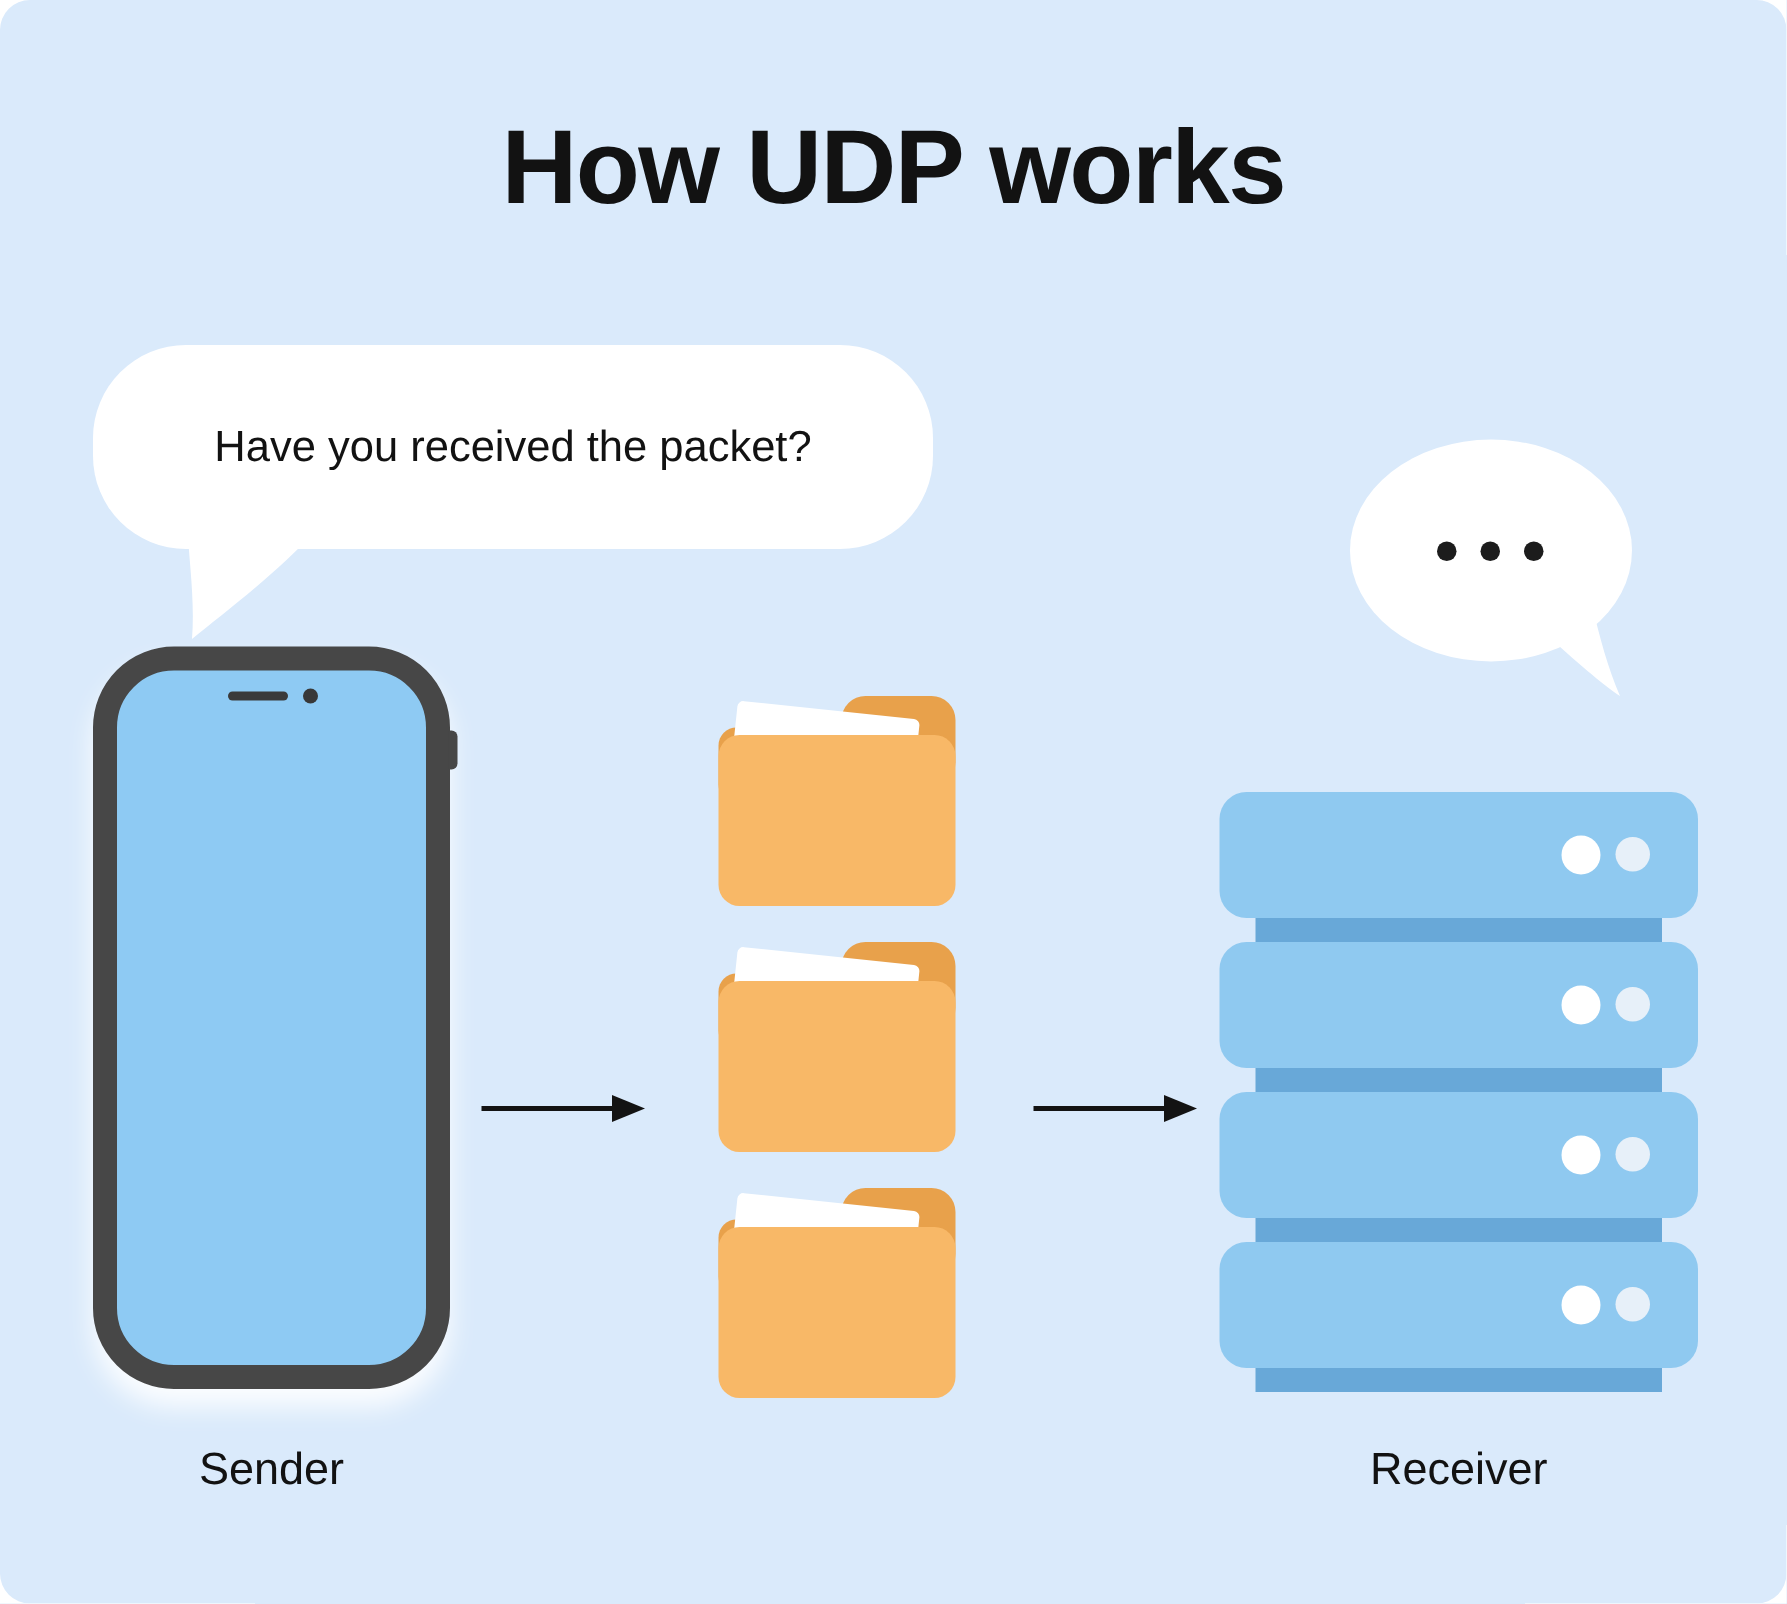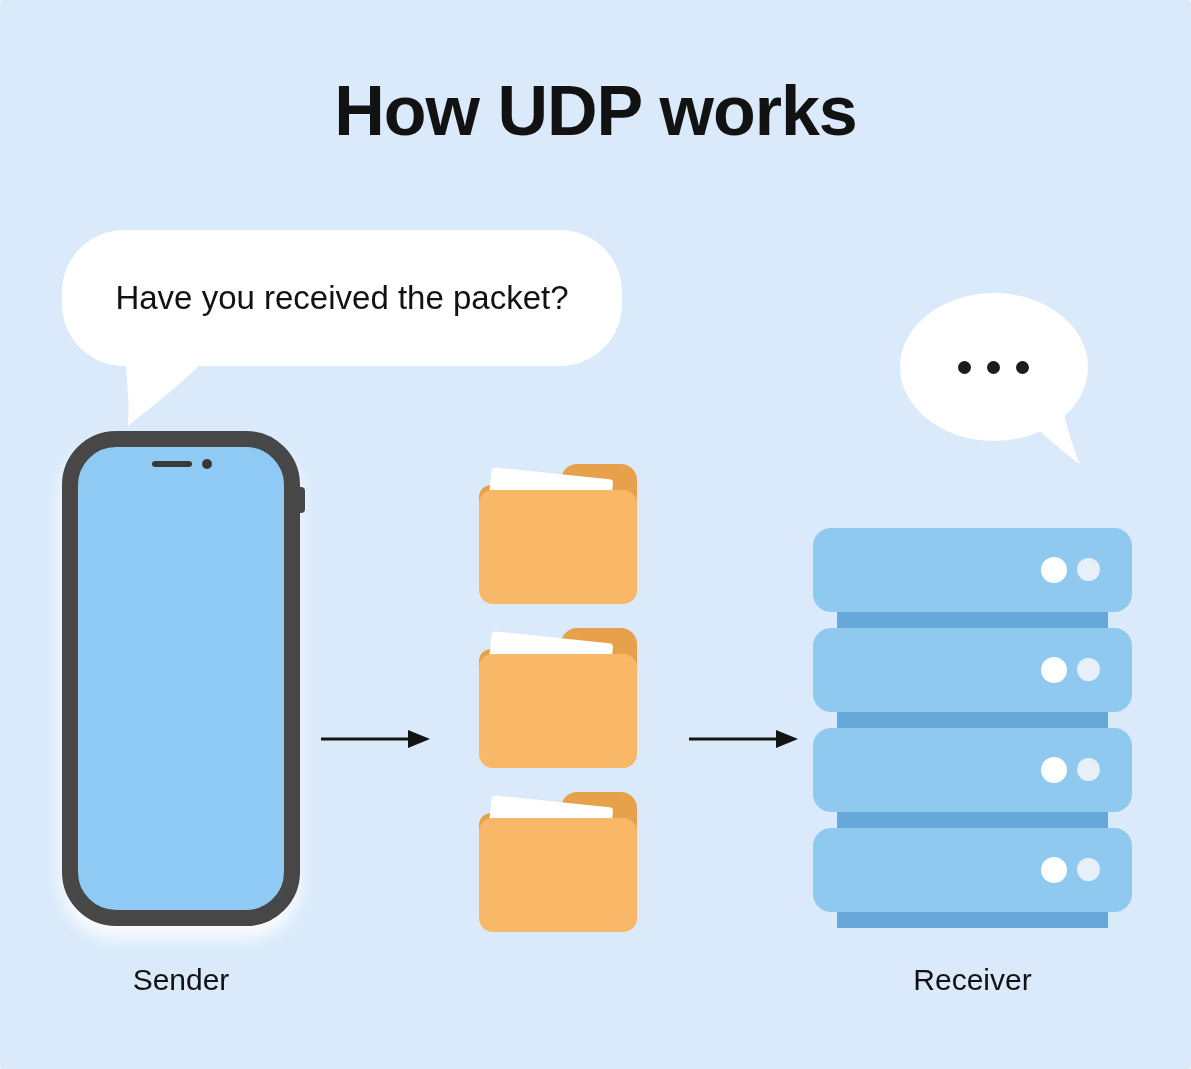--- a/index.html
+++ b/index.html
@@ -13,35 +13,35 @@
     --folder-back:#e8a14b;
     --server-unit:#8fc9f0;
     --server-strip:#68a8d8;
     --server-light-bright:#ffffff;
     --server-light-dim:#e7f0f9;
     --arrow:#131313;
   }
   *{margin:0;padding:0;box-sizing:border-box;}
   body{background:var(--page-bg);font-family:"Liberation Sans","DejaVu Sans",sans-serif;}
   .page{position:relative;width:1191px;height:1069px;background:var(--page-bg);overflow:hidden;}
-  .canvas{position:absolute;inset:0;background:var(--canvas-bg);border-radius:3px;overflow:hidden;}
+  .canvas{position:absolute;inset:0;background:var(--canvas-bg);border-radius:20px;overflow:hidden;}
 
   .title{
     position:absolute;left:0;top:76px;width:100%;
     text-align:center;font-size:70px;line-height:70px;font-weight:800;
     letter-spacing:-1px;color:var(--text);
   }
 
   
   .speech-bubble{
     position:absolute;left:62px;top:230px;width:560px;height:136px;
     background:var(--bubble-bg);border-radius:62px;
     display:flex;align-items:center;justify-content:center;
   }
-  .speech-bubble-text{font-size:33px;color:var(--text);}
+  .speech-bubble-text{font-size:29px;color:var(--text);}
   .speech-tail{position:absolute;left:100px;top:352px;}
 
   
   .phone{
     position:absolute;left:62px;top:431px;width:238px;height:495px;
     background:var(--phone-screen);
     border:16px solid var(--phone-frame);border-radius:54px;
     box-shadow:0 12px 18px rgba(255,255,255,0.9);
   }
   .phone-speaker{

